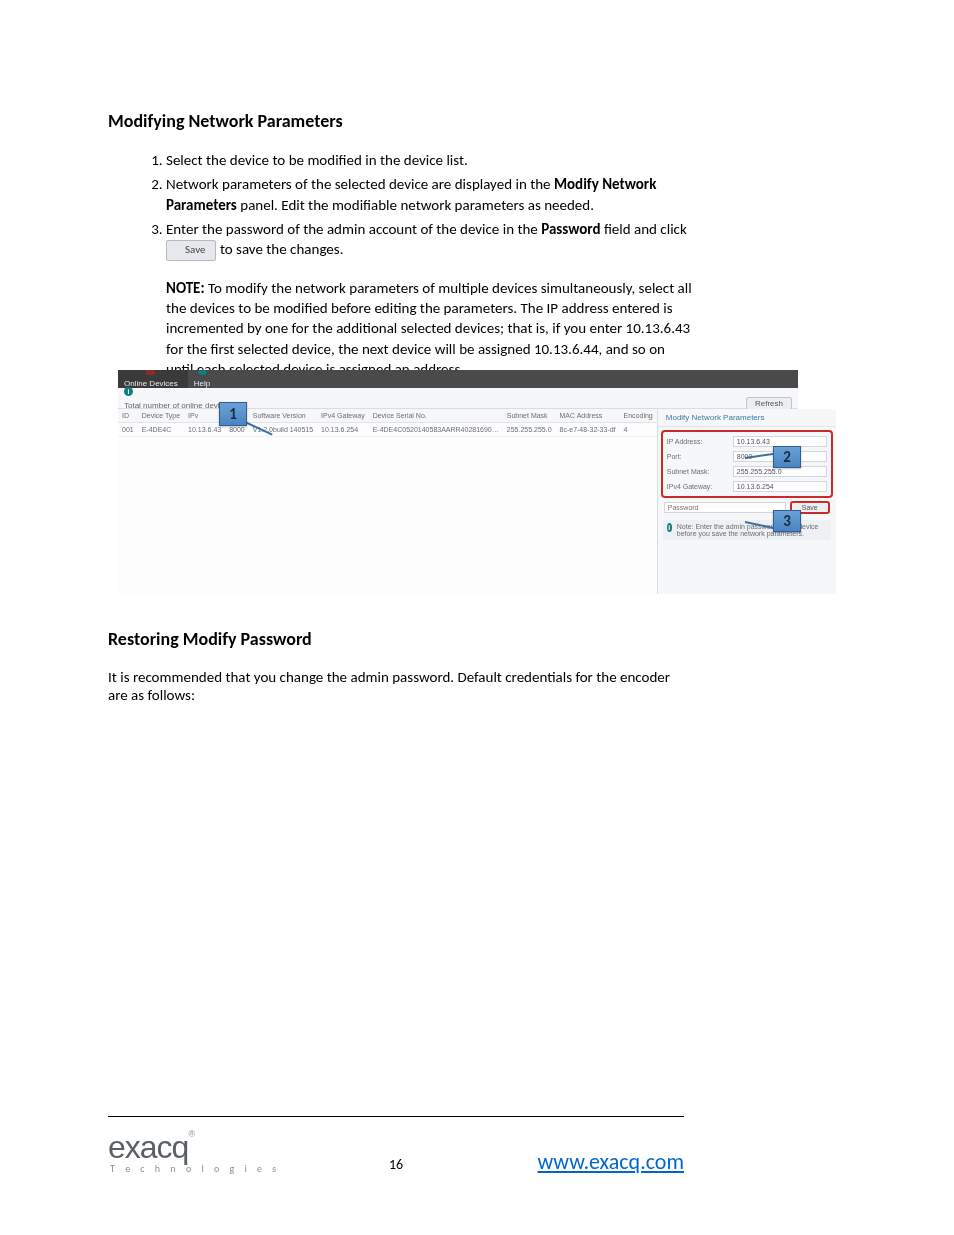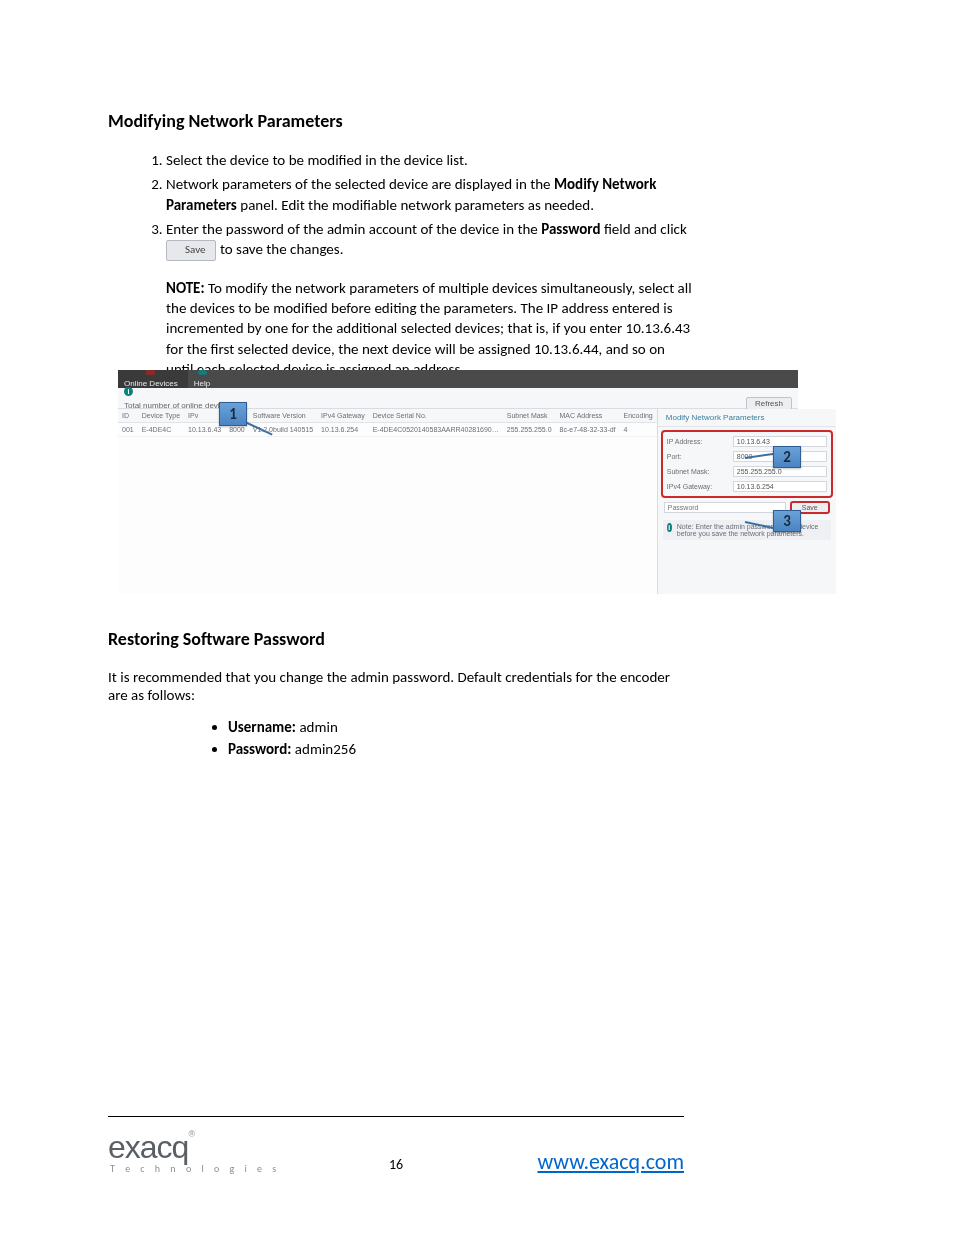--- a/index.html
+++ b/index.html
@@ -357,30 +357,22 @@
     </div>
 
     <div class="callout" style="left:655px; top:140px;">
       <div class="callout-line" style="left:-28px; top:11px; width:30px; transform:rotate(12deg);"></div>
       <div class="callout-box" style="left:0; top:0; width:26px; height:20px;">3</div>
     </div>
 
   </div>
 
   <div style="position:absolute; left:108px; right:108px; top:628px;">
-    <h3 class="section">Restoring Software Password</h3>
+    <h3 class="section">Restoring Modify Password</h3>
     <p style="font-size:15px; margin:18px 0 14px 0;">It is recommended that you change the admin password. Default credentials for the encoder are as follows:</p>
-    <ul class="creds">
-      <li>
-        <span class="bold">Username:</span><span> admin</span>
-      </li>
-      <li>
-        <span class="bold">Password:</span><span> admin256</span>
-      </li>
-    </ul>
   </div>
 
   <div class="footer">
     <div class="footer-line"></div>
     <div class="footer-row">
       <div class="logo">
         <span class="logo-main"><span class="ex">exacq</span><span class="logo-reg">®</span></span>
         <span class="logo-sub">T e c h n o l o g i e s</span>
       </div>
       <span class="pagenum">16</span>

